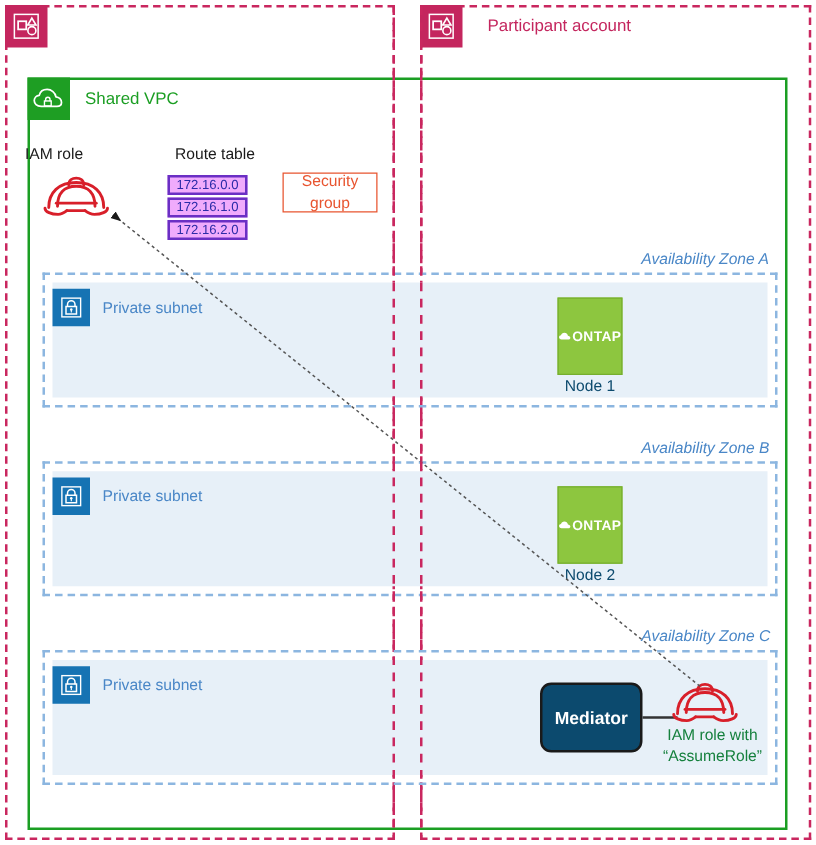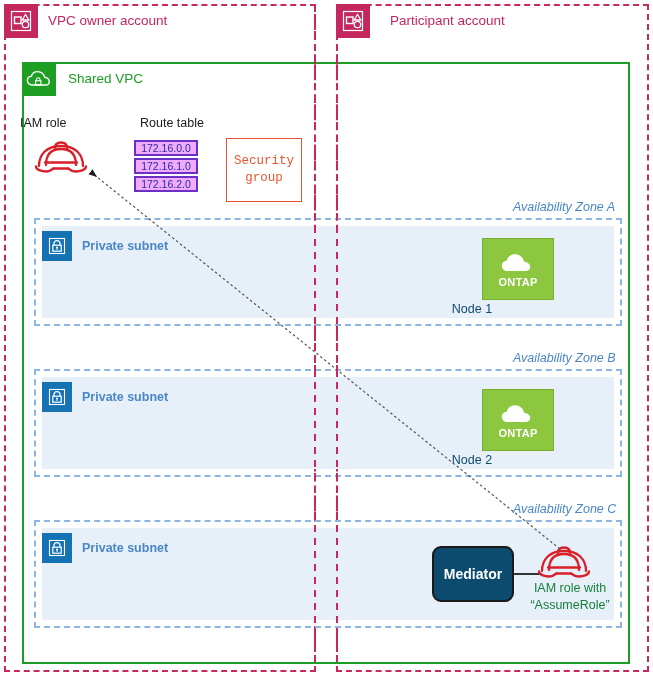--- a/index.html
+++ b/index.html
@@ -76,31 +76,30 @@
   .subnet-icon {
     width: 30px; height: 30px;
     background: #1673B3;
     display: flex; align-items: center; justify-content: center;
   }
   .subnet-label {
     color: #4A87C7;
     font-size: 12.5px;
     white-space: nowrap;
     line-height: 30px;
-    font-weight: bold;
   }
 
   
   .ontap-icon {
-    width: 72px; height: 62px;
+    width: 52px; height: 62px;
     background: #8DC63F;
     border: 1px solid #76AE2E;
     box-sizing: border-box;
-    display: flex; flex-direction: column;
-    align-items: center; justify-content: center; margin-left: 36px;
+    display: flex; flex-direction: row;
+    align-items: center; justify-content: center;
   }
   .ontap-text {
     color: #ffffff;
     font-size: 11px;
     font-weight: bold;
     letter-spacing: 0.3px;
     margin-top: 1px;
   }
   .node-label {
     font-size: 12.5px;
@@ -172,21 +171,20 @@
   <div class="abs account-box" style="left:336px; top:4px; width:313px; height:668px;"></div>
 
   <div class="abs account-icon" style="left:4px; top:4px;">
     <svg width="24" height="24" viewBox="0 0 24 24">
       <rect x="2.5" y="2.5" width="19" height="19" fill="none" stroke="#ffffff" stroke-width="1.2"></rect>
       <rect x="5.5" y="8" width="6.5" height="6.5" fill="none" stroke="#ffffff" stroke-width="1.4"></rect>
       <polygon points="16.5,5.5 19.8,11 13.2,11" fill="none" stroke="#ffffff" stroke-width="1.3"></polygon>
       <circle cx="16.5" cy="15.5" r="3.2" fill="none" stroke="#ffffff" stroke-width="1.3"></circle>
     </svg>
   </div>
-  <div class="abs account-label" style="left:48px; top:4px;">VPC owner account</div>
 
   <div class="abs account-icon" style="left:336px; top:4px;">
     <svg width="24" height="24" viewBox="0 0 24 24">
       <rect x="2.5" y="2.5" width="19" height="19" fill="none" stroke="#ffffff" stroke-width="1.2"></rect>
       <rect x="5.5" y="8" width="6.5" height="6.5" fill="none" stroke="#ffffff" stroke-width="1.4"></rect>
       <polygon points="16.5,5.5 19.8,11 13.2,11" fill="none" stroke="#ffffff" stroke-width="1.3"></polygon>
       <circle cx="16.5" cy="15.5" r="3.2" fill="none" stroke="#ffffff" stroke-width="1.3"></circle>
     </svg>
   </div>
   <div class="abs account-label" style="left:390px; top:4px;">Participant account</div>
@@ -216,21 +214,21 @@
         <path d="M13 24.5 L45 24.5"></path>
       </g>
     </svg>
   </div>
 
   <div class="abs section-title" style="left:140px; top:116px;">Route table</div>
   <div class="abs cidr-box" style="left:134px; top:140px; width:64px; height:16px;">172.16.0.0</div>
   <div class="abs cidr-box" style="left:134px; top:158px; width:64px; height:16px;">172.16.1.0</div>
   <div class="abs cidr-box" style="left:134px; top:176px; width:64px; height:16px;">172.16.2.0</div>
 
-  <div class="abs secgroup-box" style="left:226px; top:138px; width:76px; height:64px;font-family:Liberation Mono, monospace;">
+  <div class="abs secgroup-box" style="left:226px; top:138px; width:76px; height:32px;">
     <span>Security</span>
     <span>group</span>
   </div>
 
   <div class="abs az-label" style="left:513px; top:200px;">Availability Zone A</div>
   <div class="abs az-box" style="left:34px; top:218px; width:588px; height:108px;"></div>
   <div class="abs subnet-box" style="left:42px; top:226px; width:572px; height:92px;"></div>
   <div class="abs subnet-icon" style="left:42px; top:231px;">
     <svg width="20" height="20" viewBox="0 0 20 20">
       <rect x="2.5" y="2.5" width="15" height="15" fill="none" stroke="#ffffff" stroke-width="1.1"></rect>

